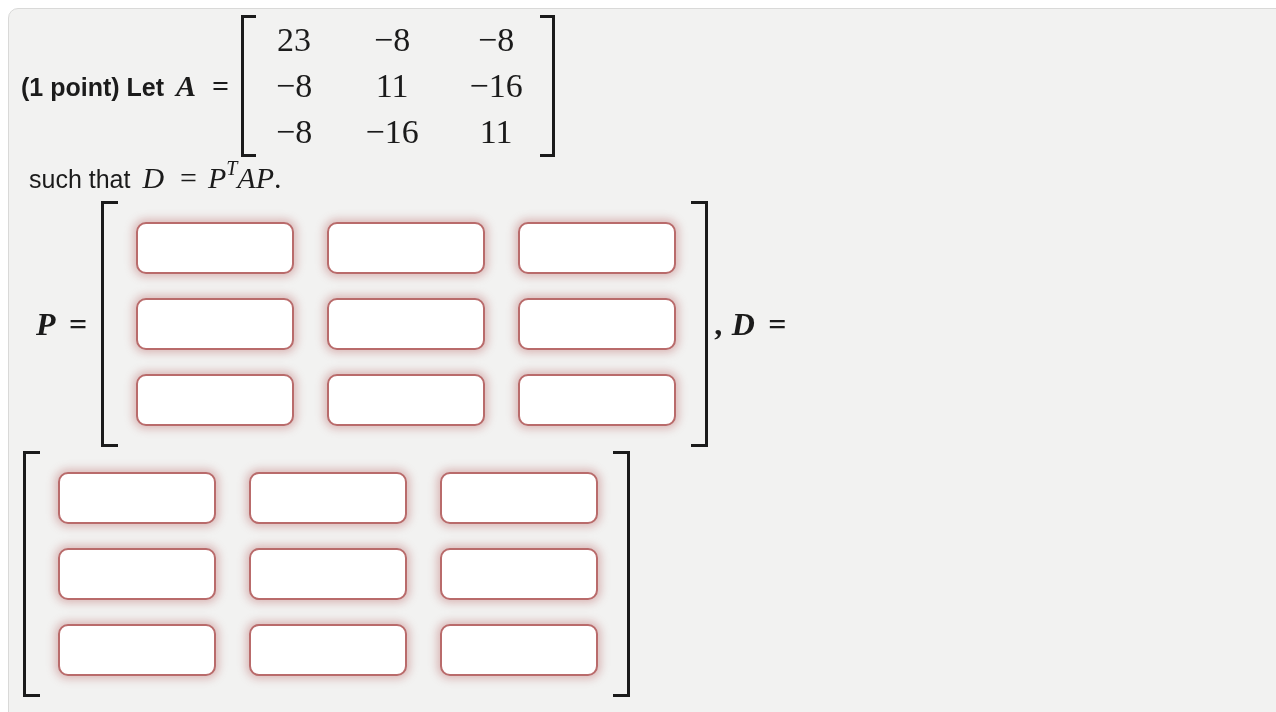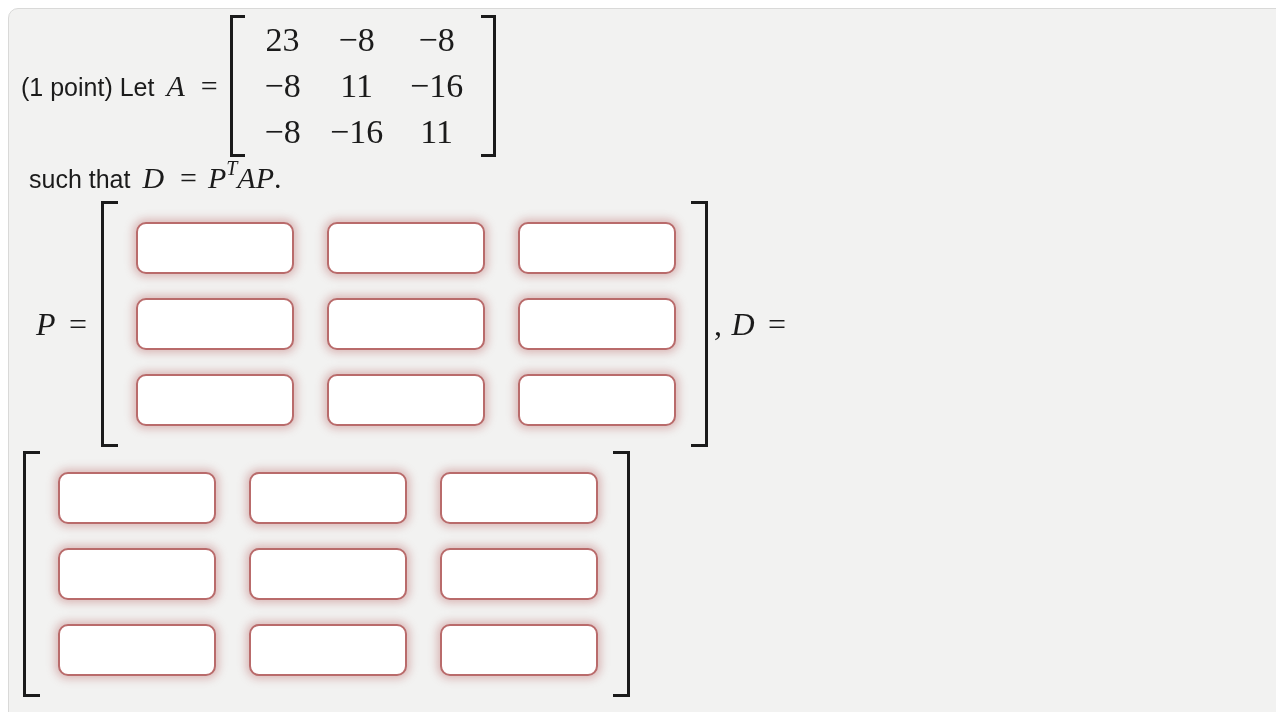--- a/index.html
+++ b/index.html
@@ -22,21 +22,21 @@
     background: #f2f2f1;
     border: 1px solid #d9d9d8;
     border-radius: 10px;
     padding: 6px 0 0 12px;
   }
   .line1 {
     display: flex;
     align-items: center;
     font-size: 25px;
   }
-  .tgroup { white-space: nowrap; }
+  .tgroup { white-space: nowrap; font-weight: bold; }
   .sans { font-family: "Liberation Sans", sans-serif; }
   .mvar {
     font-family: "Liberation Serif", serif;
     font-style: italic;
     font-size: 30px;
     margin: 0 5px;
   }
   .mop {
     font-family: "Liberation Serif", serif;
     font-size: 30px;
@@ -65,21 +65,21 @@
     border-bottom: 3px solid #1b1b1b;
   }
   .bkt-r {
     border-right: 3px solid #1b1b1b;
     border-top: 3px solid #1b1b1b;
     border-bottom: 3px solid #1b1b1b;
   }
   .matA-grid {
     display: grid;
     grid-template-columns: 52px 64px 64px;
-    column-gap: 16px;
+    column-gap: 40px;
     padding: 2px 12px;
     font-family: "Liberation Serif", serif;
     font-size: 34px;
     line-height: 46px;
     text-align: center;
   }
   .line2 {
     margin: 4px 0 0 8px;
     font-size: 25px;
   }

